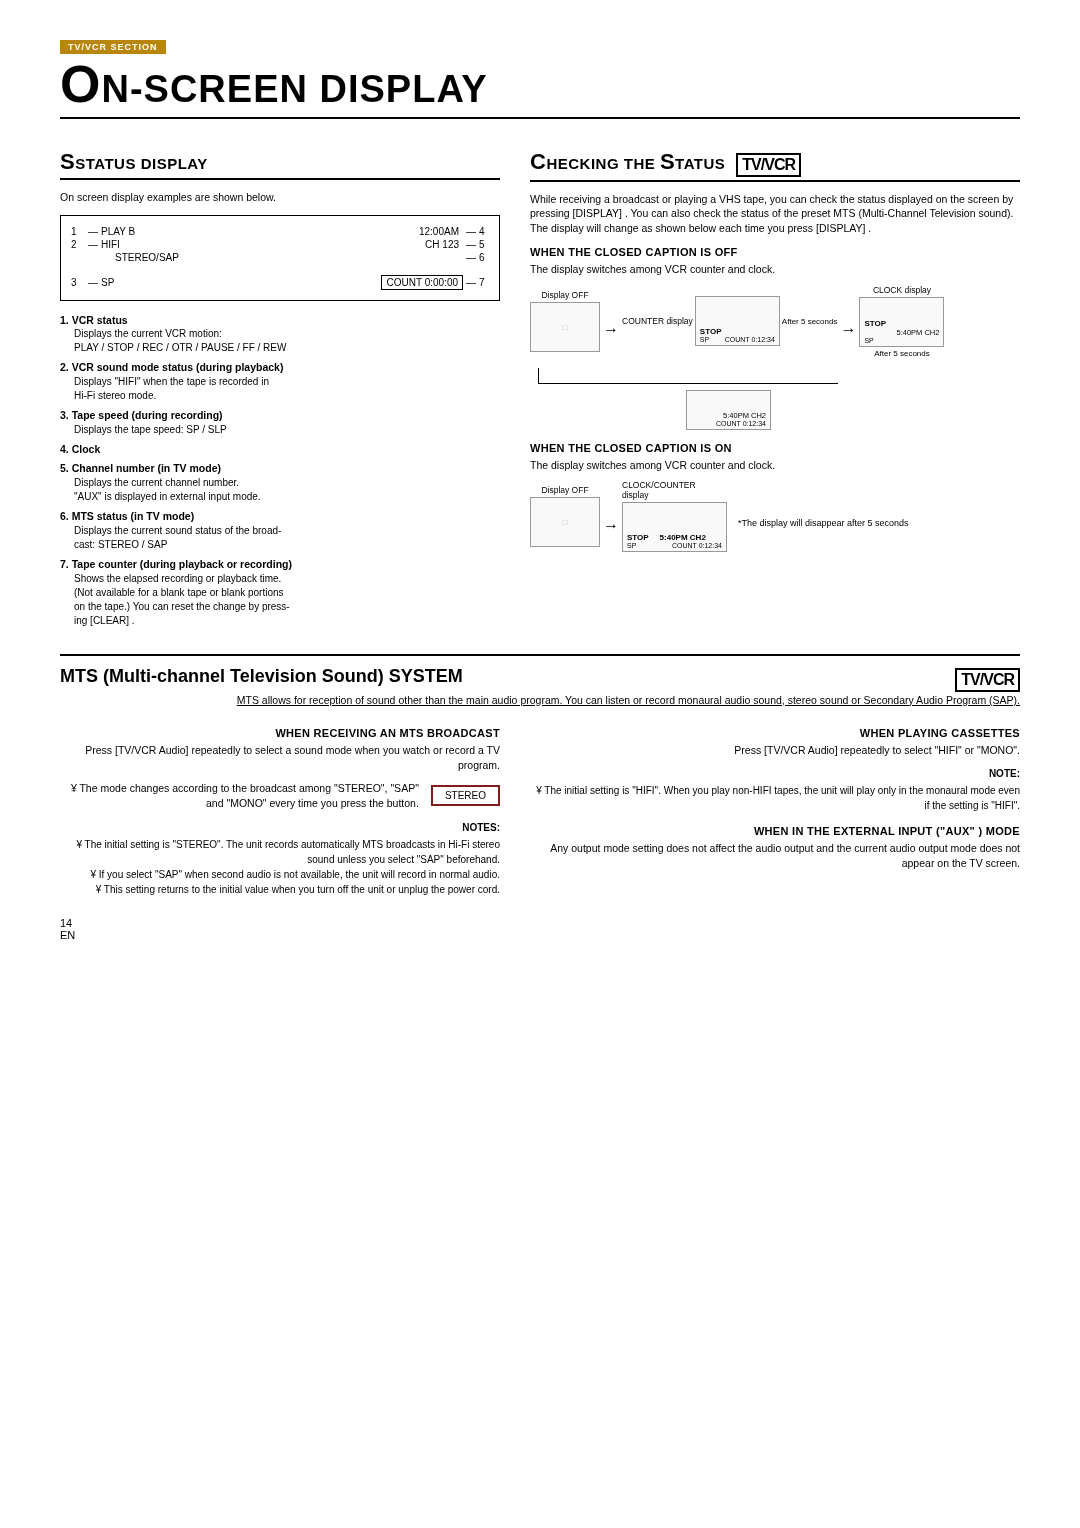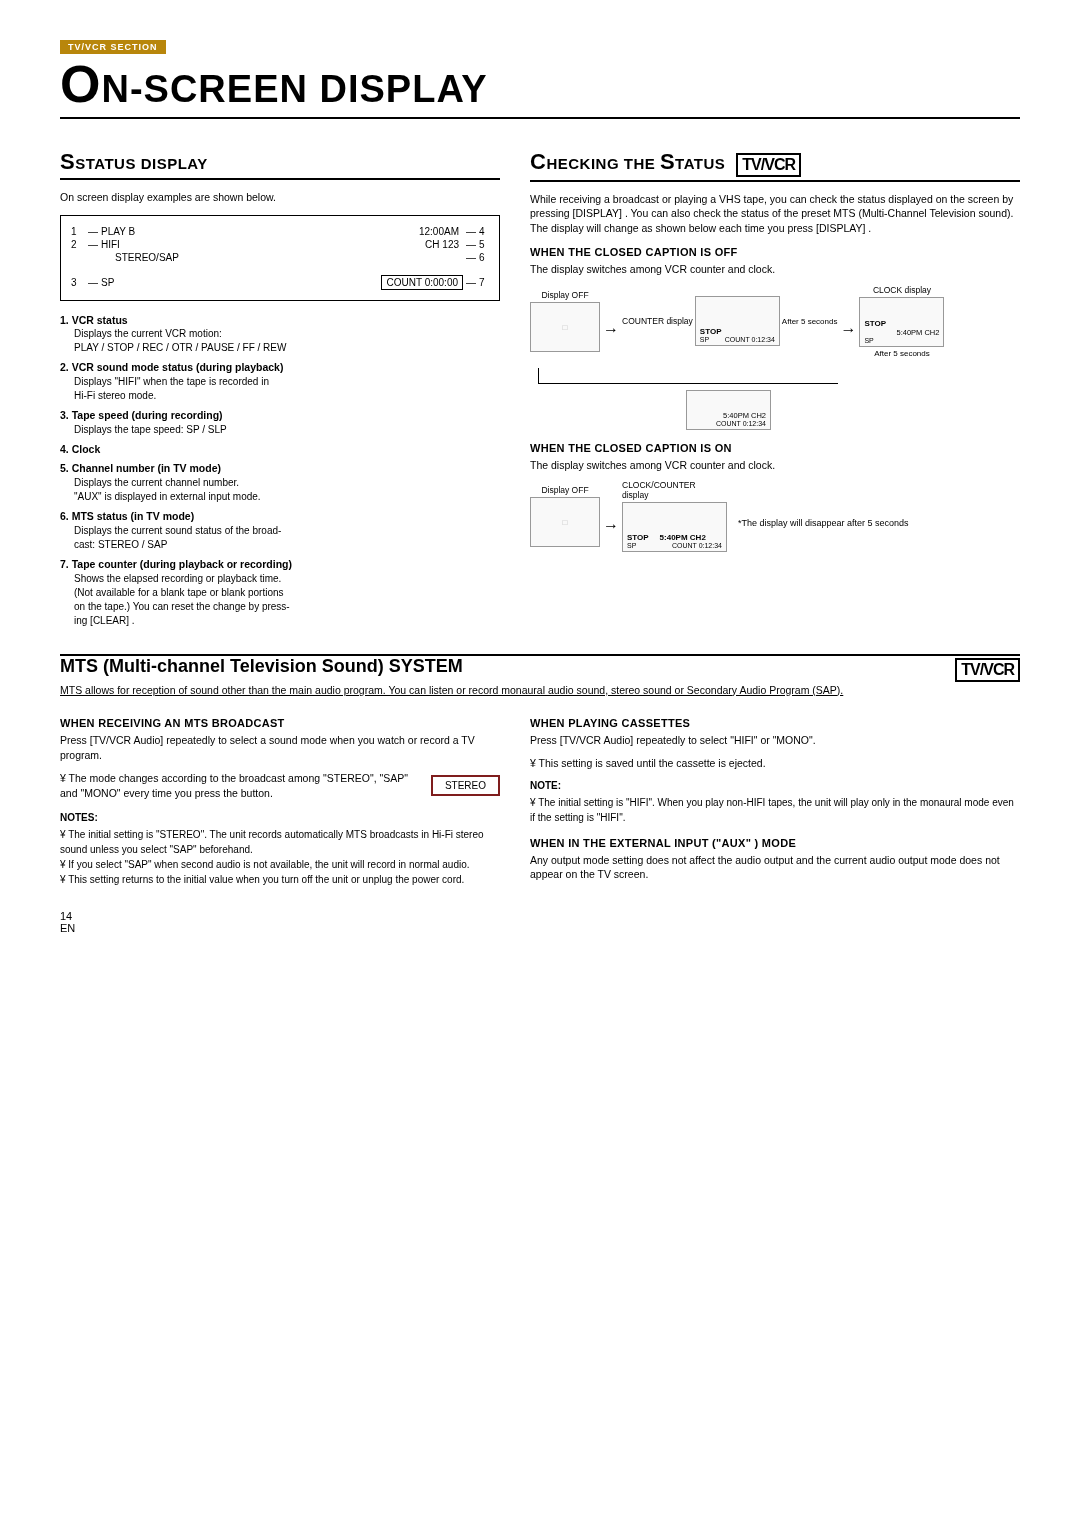--- a/index.html
+++ b/index.html
@@ -100,20 +100,22 @@
       margin: 10px 0 4px 0;
       letter-spacing: 0.3px;
     }
 
     .caption-desc { font-size: 10.5px; margin-bottom: 8px; line-height: 1.4; }
 
     
     .full-width-section {
       border-top: 2px solid #000;
       margin-top: 10px;
+      padding-top: 10px;
+      text-align: right;
     }
     .mts-title {
       font-size: 18px;
       font-weight: bold;
       margin-bottom: 6px;
     }
     .mts-intro { font-size: 10.5px; line-height: 1.4; margin-bottom: 10px; text-decoration: underline; }
 
     .bottom-two-col { display: flex; gap: 30px; }
     .bottom-col-left { flex: 0 0 440px; }
@@ -386,21 +388,20 @@
         <div class="notes-title">NOTES:</div>
         <div>¥ The initial setting is "STEREO". The unit records automatically MTS broadcasts in Hi-Fi stereo sound unless you select "SAP" beforehand.</div>
         <div>¥ If you select "SAP" when second audio is not available, the unit will record in normal audio.</div>
         <div>¥ This setting returns to the initial value when you turn off the unit or unplug the power cord.</div>
       </div>
     </div>
 
     <div class="bottom-col-right">
       <div class="sub-heading">WHEN PLAYING CASSETTES</div>
       <p class="caption-desc">Press [TV/VCR Audio]  repeatedly to select "HIFI" or "MONO".</p>
-      <p style="font-size:10.5px;line-height:1.5;margin-bottom:6px;">¥ This setting is saved until the cassette is ejected.</p>
 
       <div class="notes-section">
         <div class="notes-title">NOTE:</div>
         <div>¥ The initial setting is "HIFI". When you play non-HIFI tapes, the unit will play only in the monaural mode even if the setting is "HIFI".</div>
       </div>
 
       <div class="sub-heading" style="margin-top:12px;">WHEN IN THE EXTERNAL INPUT  ("AUX" ) MODE</div>
       <p class="caption-desc">Any output mode setting does not affect the audio output and the current audio output mode does not appear on the TV screen.</p>
     </div>
   </div>

